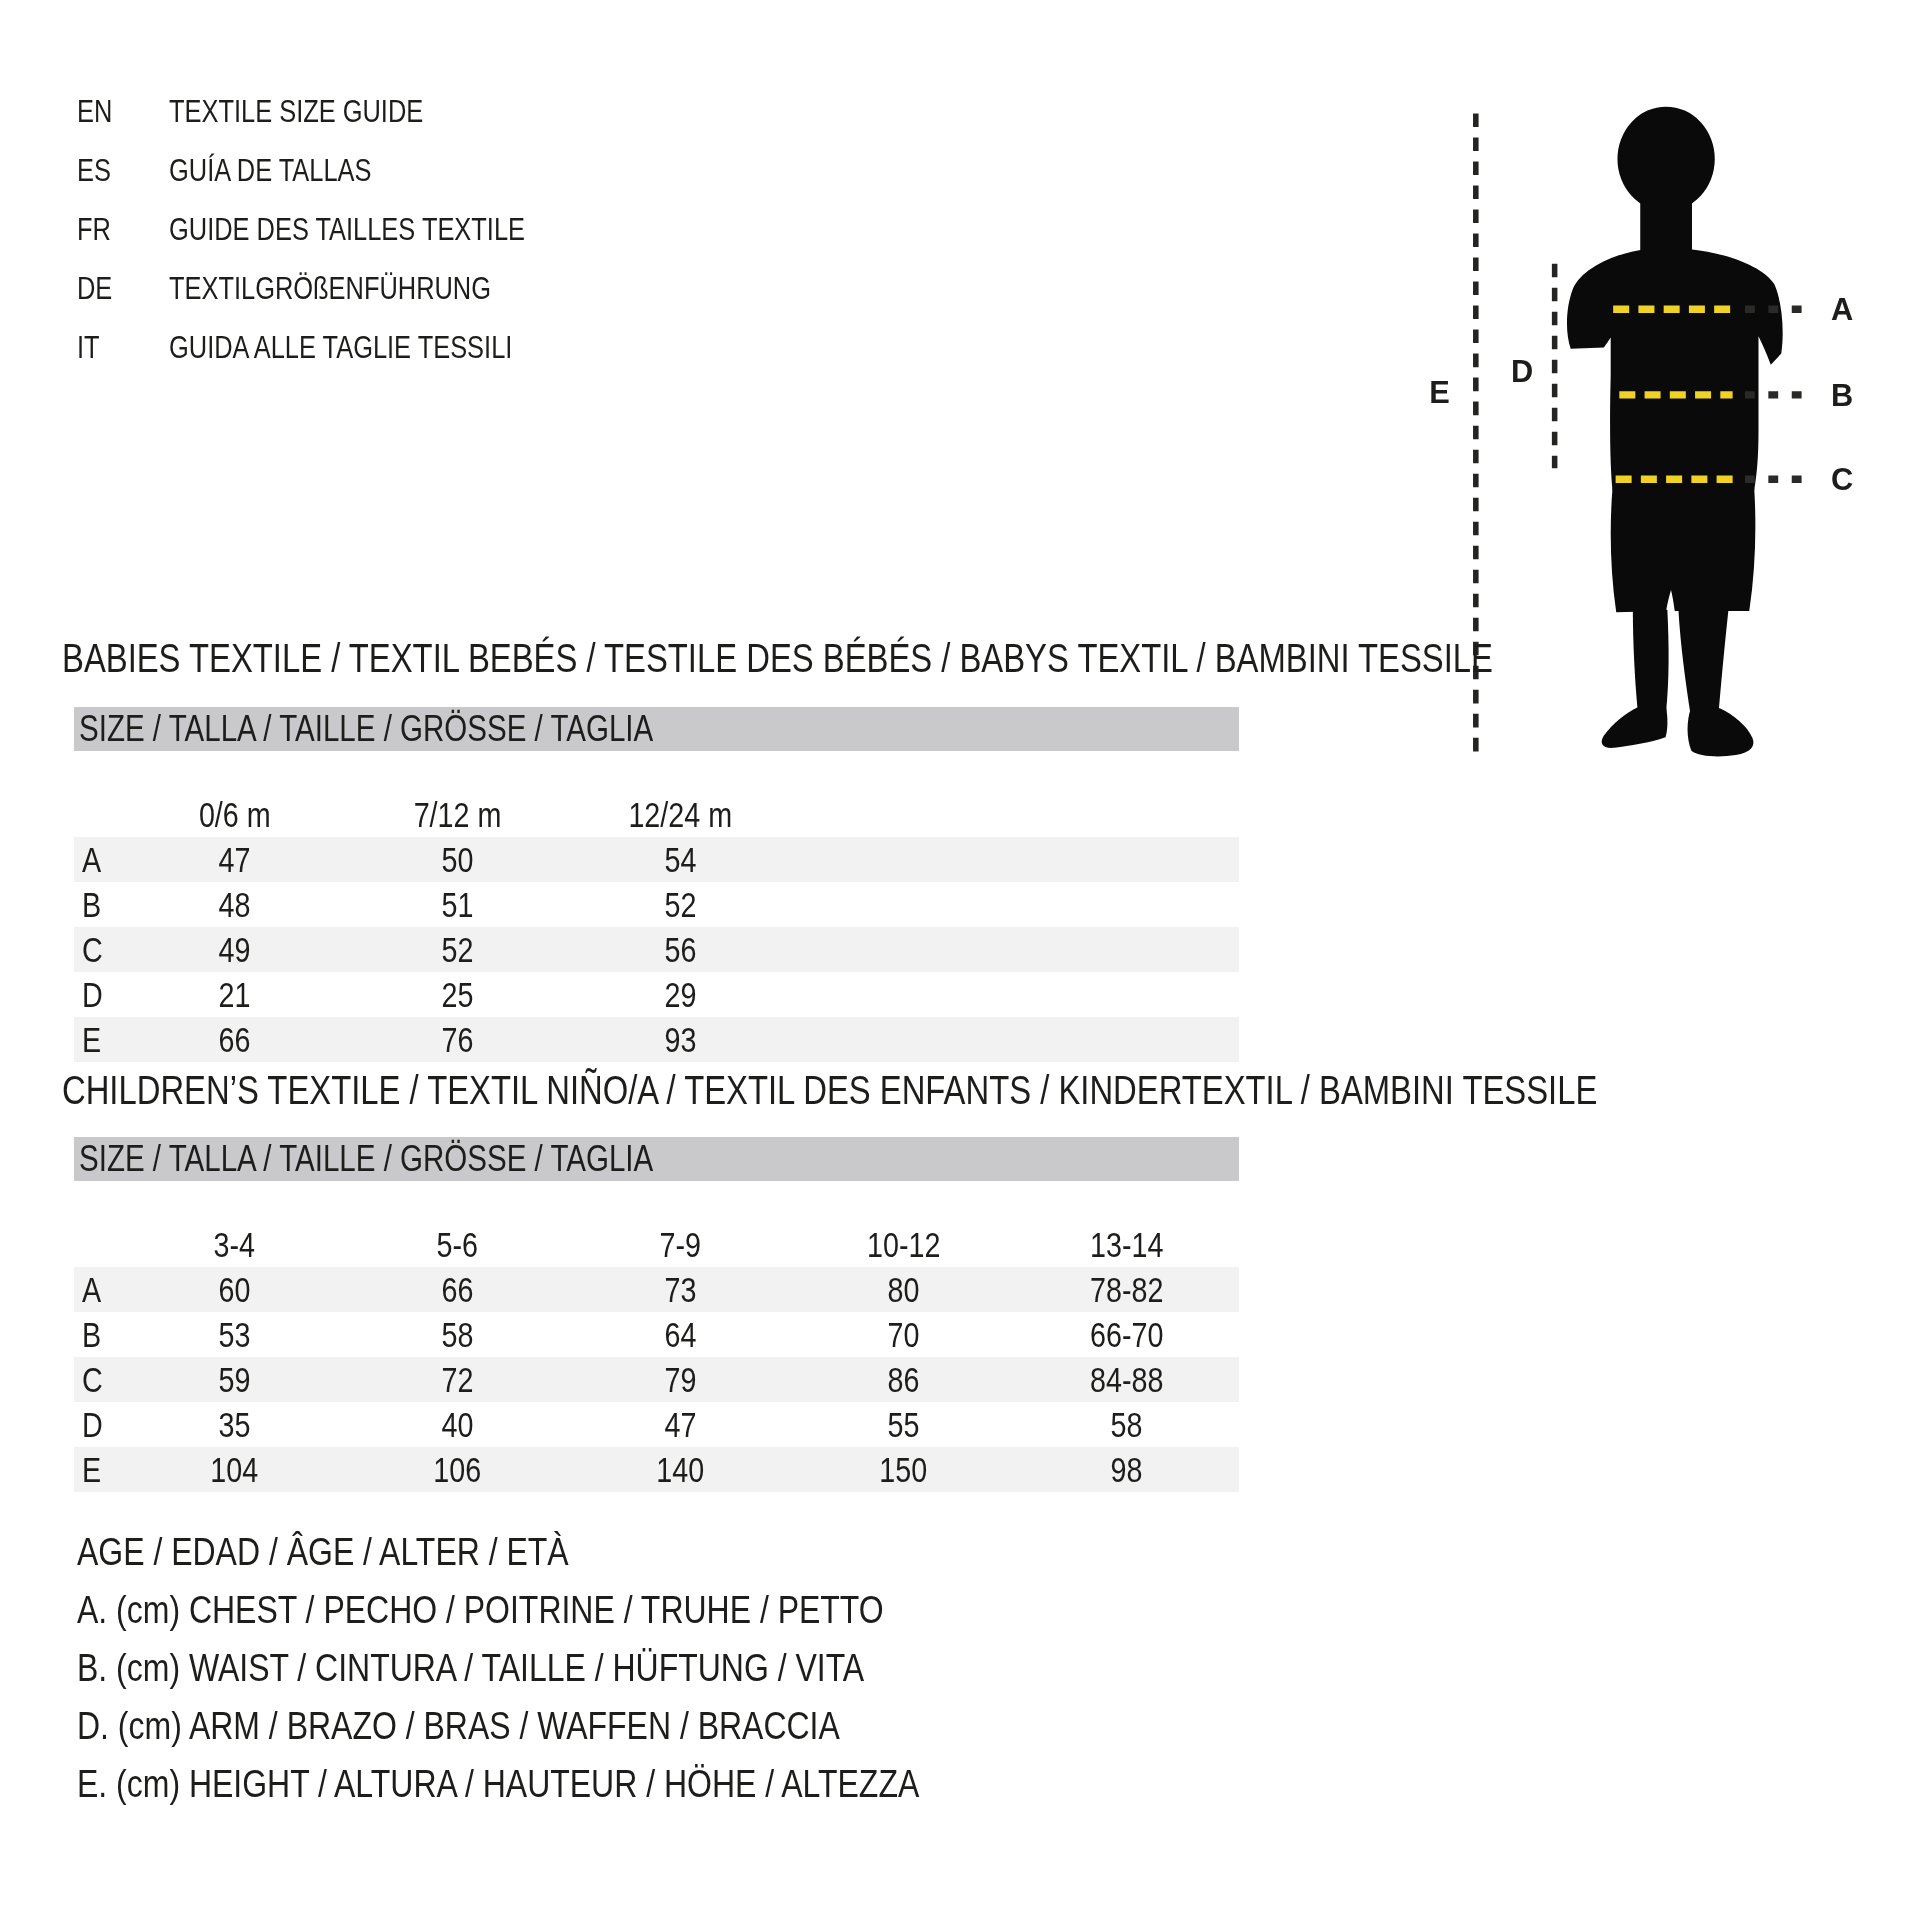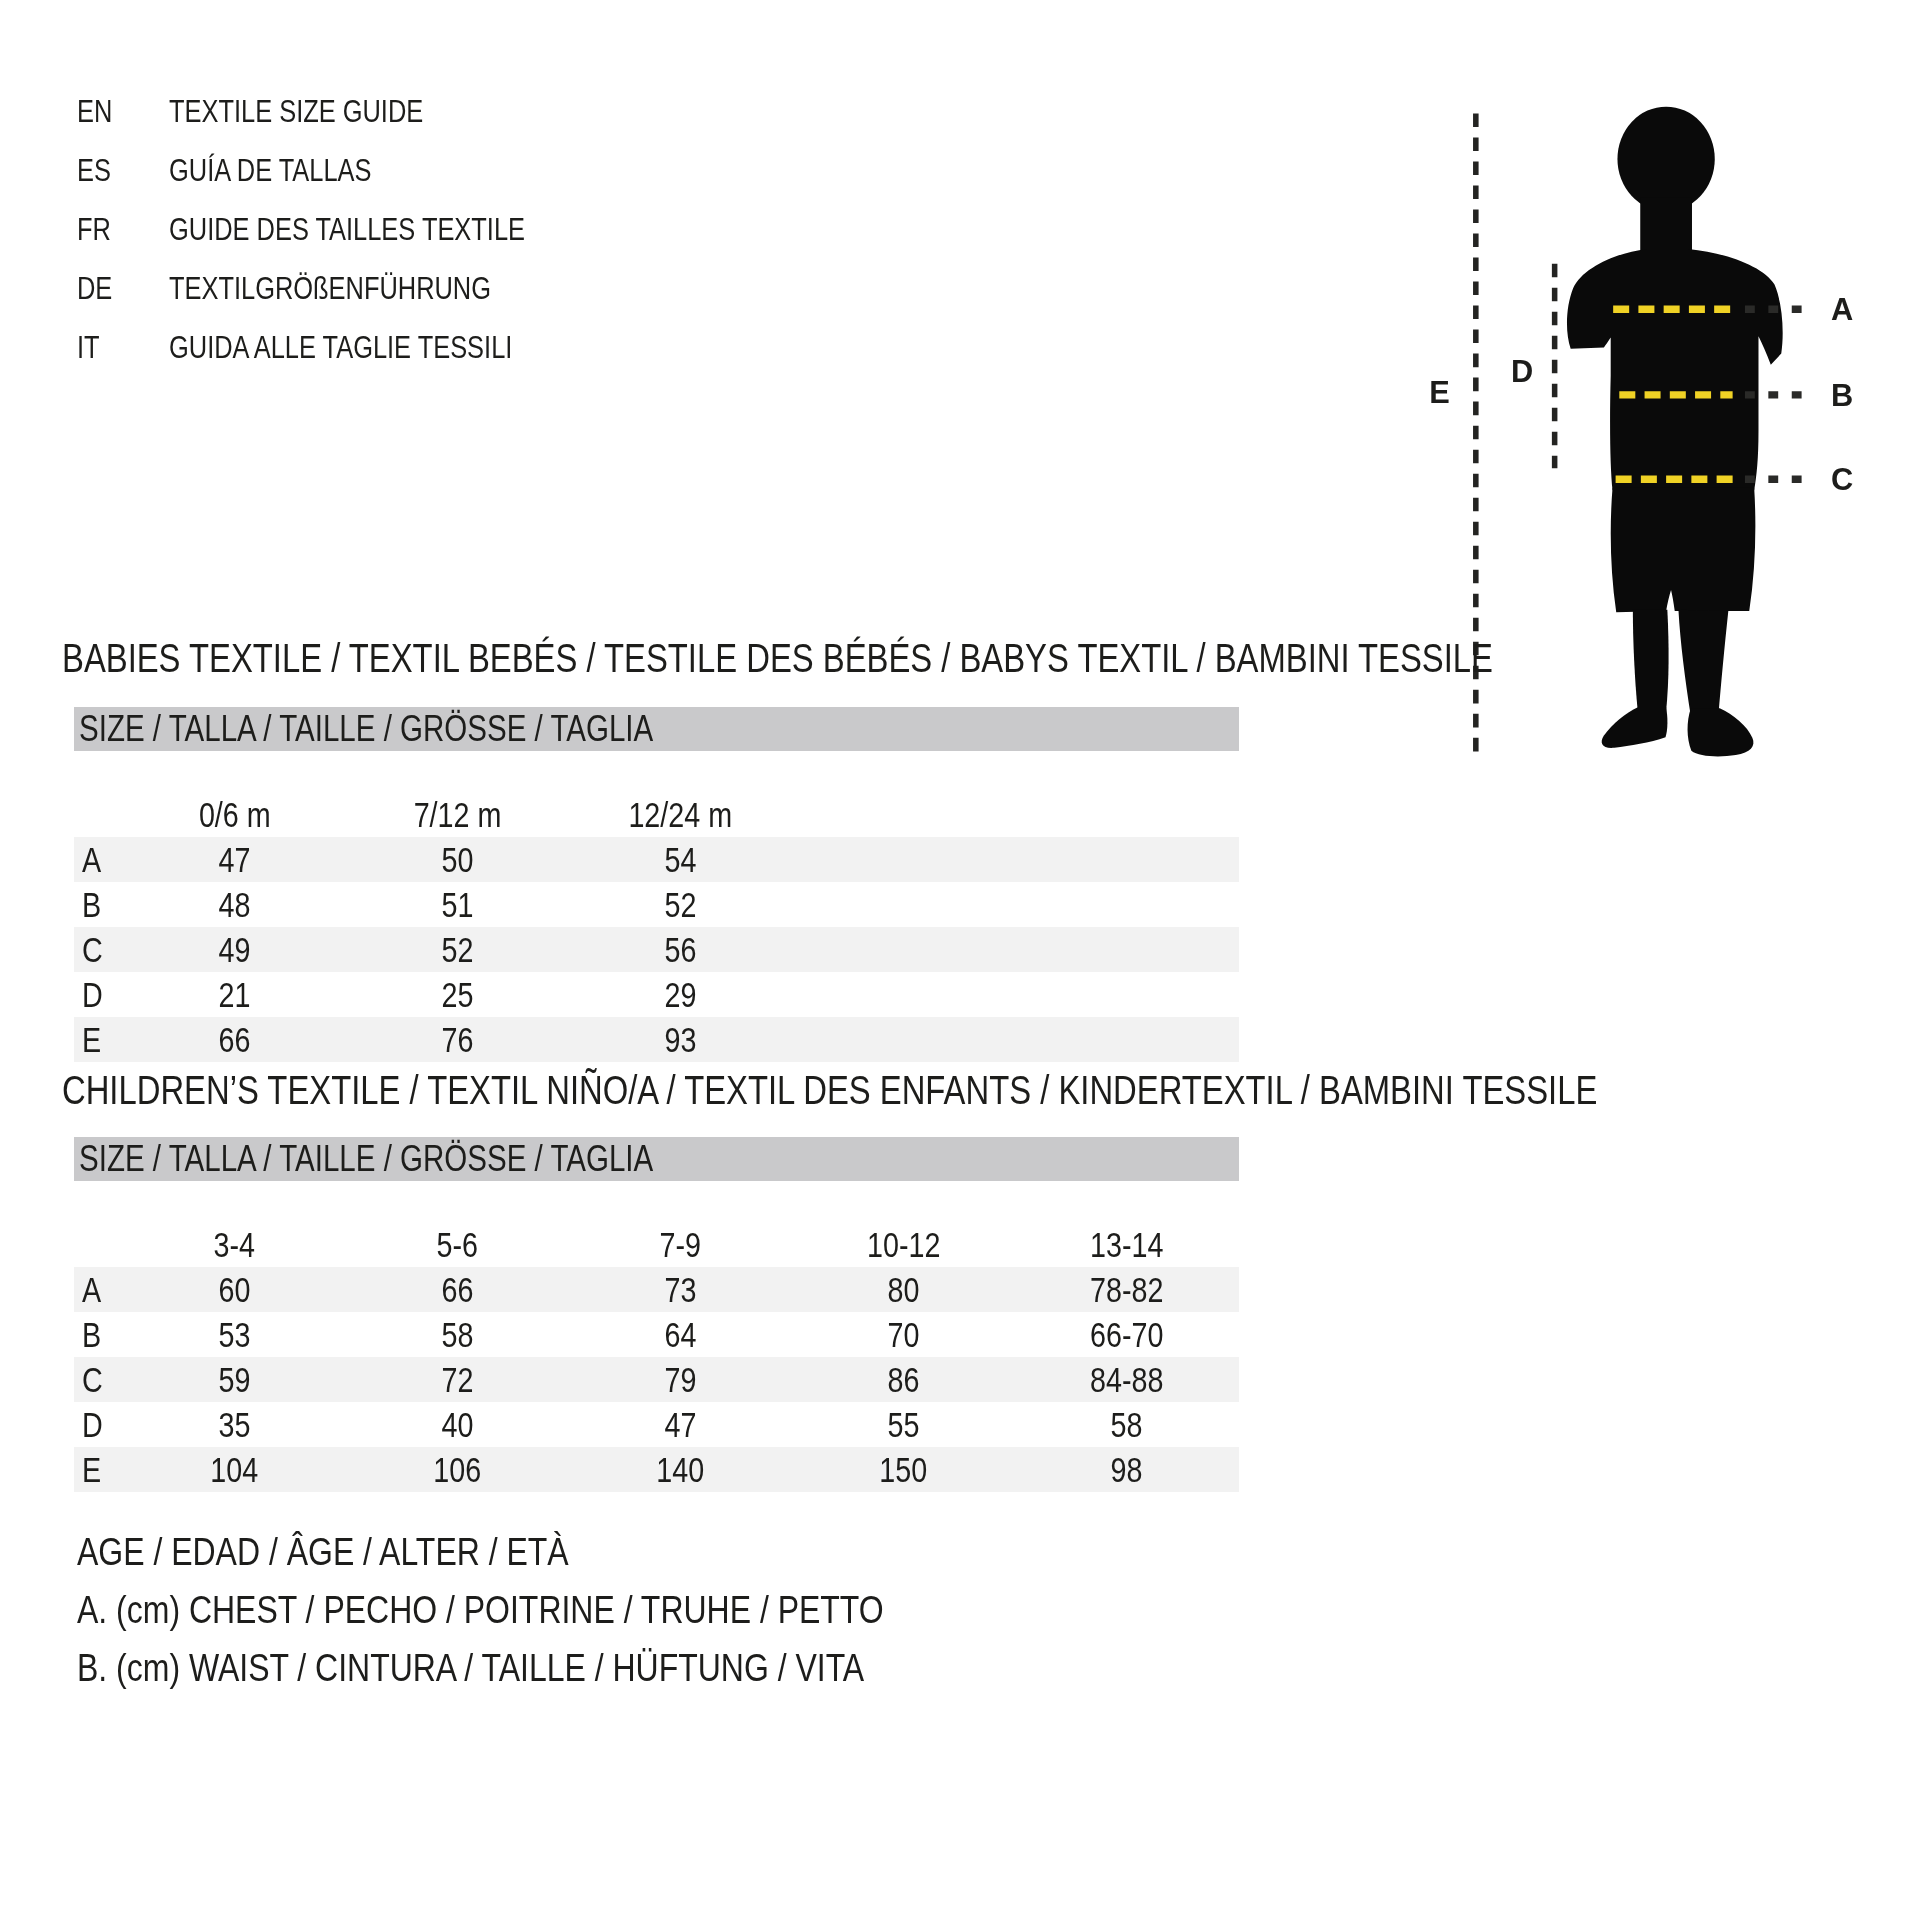--- a/index.html
+++ b/index.html
@@ -225,16 +225,22 @@
   <div class="legend-block">
     <div class="legend-row">
         <span class="cond">AGE / EDAD / ÂGE / ALTER / ETÀ</span>
       </div>
     <div class="legend-row">
         <span class="cond">A. (cm) CHEST / PECHO / POITRINE / TRUHE / PETTO</span>
       </div>
     <div class="legend-row">
         <span class="cond">B. (cm) WAIST / CINTURA / TAILLE / HÜFTUNG / VITA</span>
       </div>
+    <div class="legend-row">
+        <span class="cond">D. (cm) ARM / BRAZO / BRAS / WAFFEN / BRACCIA</span>
+      </div>
+    <div class="legend-row">
+        <span class="cond">E. (cm) HEIGHT / ALTURA / HAUTEUR / HÖHE / ALTEZZA</span>
+      </div>
   </div>
 
 </div>
 
 
 </body></html>

